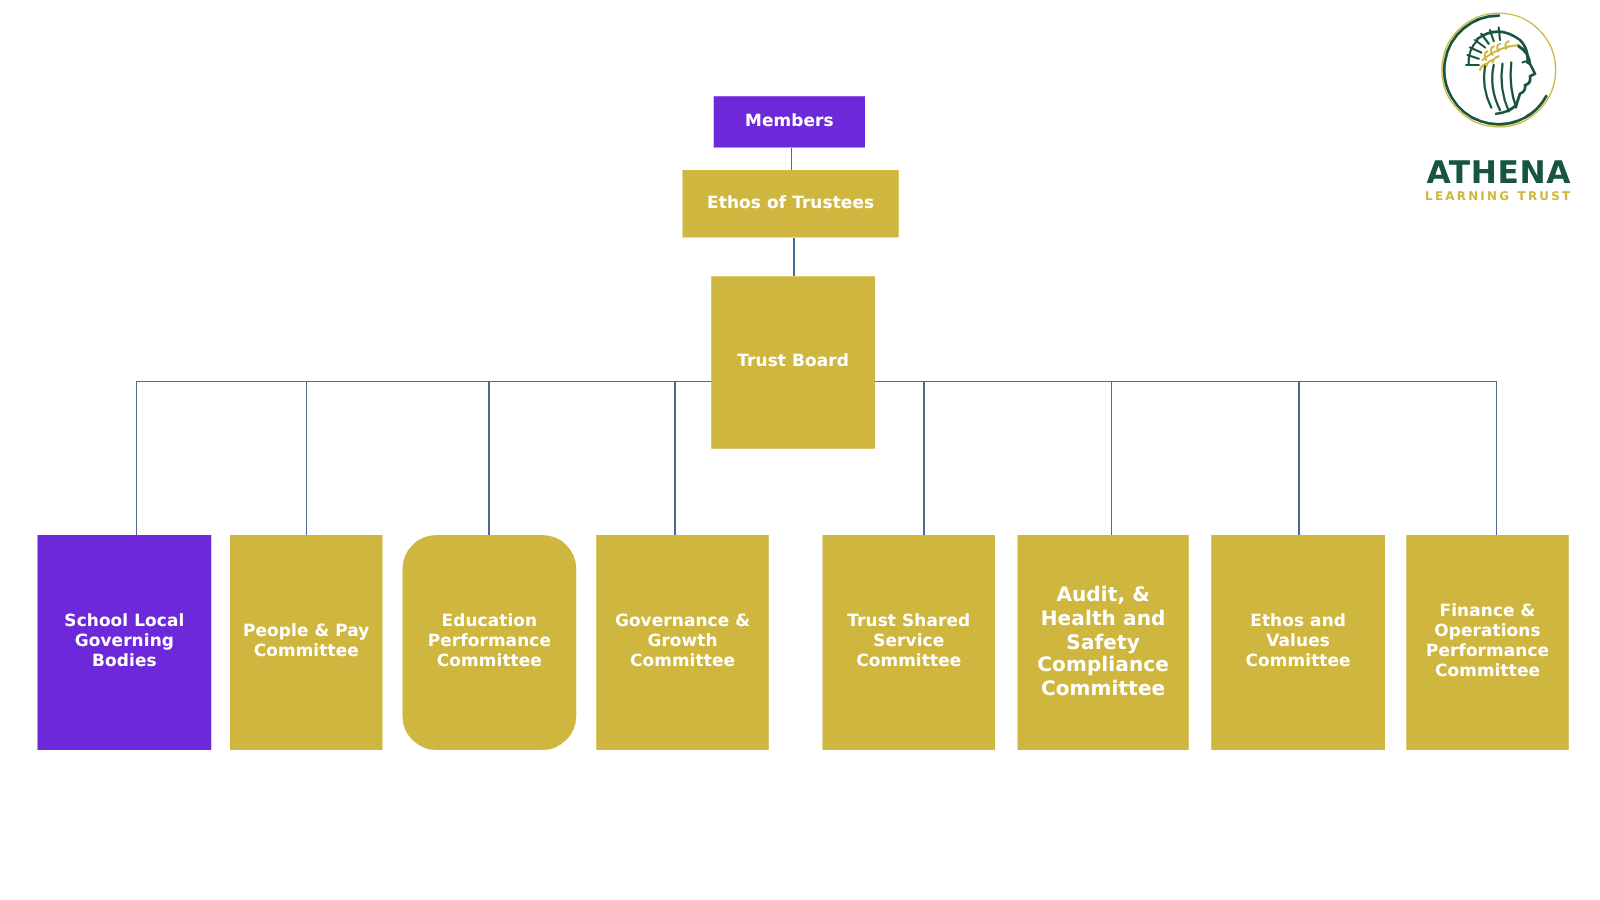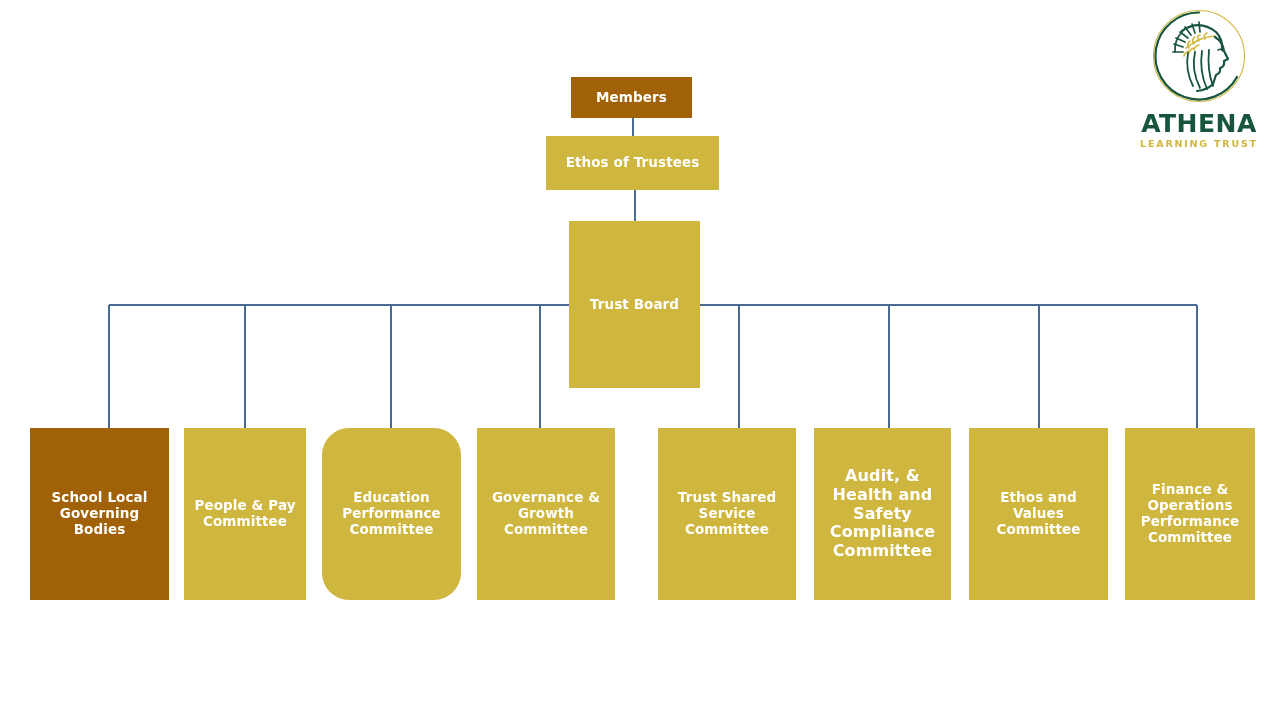--- a/index.html
+++ b/index.html
@@ -38,32 +38,32 @@
     align-items: center;
     justify-content: center;
     box-sizing: border-box;
     text-align: center;
     color: #ffffff;
     font-weight: bold;
     line-height: 1.18;
     padding: 4px 6px;
     letter-spacing: 0.1px;
   }
-  .node-green { background: #a16207; align-items: center; }
+  .node-green { background: #6d28d9; align-items: center; }
   .node-gold  { background: #cfb63e; }
 
   .node-label {
     display: block;
     width: 100%;
   }
 
   
   #node-members        { left: 571px; top: 77px;  width: 121px; height: 41px;  font-size: 13.5px; }
   #node-chair          { left: 546px; top: 136px; width: 173px; height: 54px;  font-size: 13.5px; }
-  #node-trust-board    { left: 569px; top: 221px; width: 131px; height: 167px; font-size: 13.5px; }
+  #node-trust-board    { left: 569px; top: 221px; width: 131px; height: 138px; font-size: 13.5px; }
 
   #node-slgb           { left: 30px;   top: 428px; width: 139px; height: 172px; font-size: 13.5px; }
   #node-people-pay     { left: 184px;  top: 428px; width: 122px; height: 172px; font-size: 13.5px; }
   #node-education      { left: 322px;  top: 428px; width: 139px; height: 172px; font-size: 13.5px; border-radius: 27px; }
   #node-governance     { left: 477px;  top: 428px; width: 138px; height: 172px; font-size: 13.5px; }
   #node-shared-service { left: 658px;  top: 428px; width: 138px; height: 172px; font-size: 13.5px; }
   #node-audit          { left: 814px;  top: 428px; width: 137px; height: 172px; font-size: 16px; }
   #node-ethos          { left: 969px;  top: 428px; width: 139px; height: 172px; font-size: 13.5px; }
   #node-finance        { left: 1125px; top: 428px; width: 130px; height: 172px; font-size: 13.5px; }
 
@@ -81,21 +81,21 @@
     margin: 0 auto;
   }
   #logo-wordmark {
     display: block;
     font-family: "DejaVu Sans", "Liberation Sans", sans-serif;
     font-weight: bold;
     font-size: 25px;
     color: #17553c;
     letter-spacing: 0.5px;
     line-height: 1;
-    margin-top: 5px;
+    margin-top: 19px;
   }
   #logo-tagline {
     display: block;
     font-family: "DejaVu Sans", "Liberation Sans", sans-serif;
     font-weight: bold;
     font-size: 9.5px;
     color: #cfb63e;
     letter-spacing: 1.8px;
     line-height: 1;
     margin-top: 3px;

